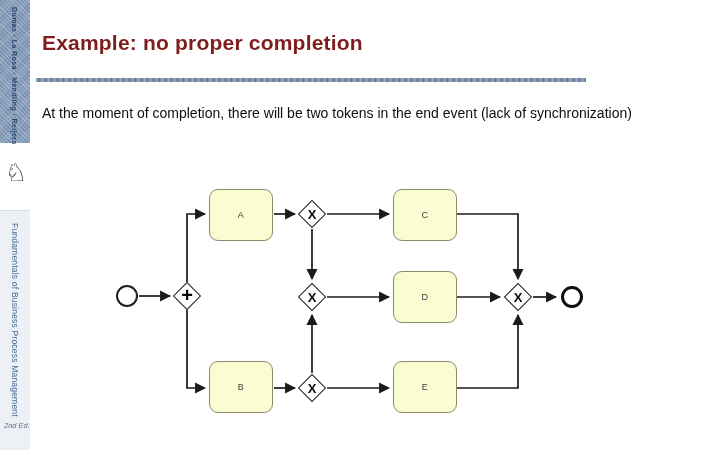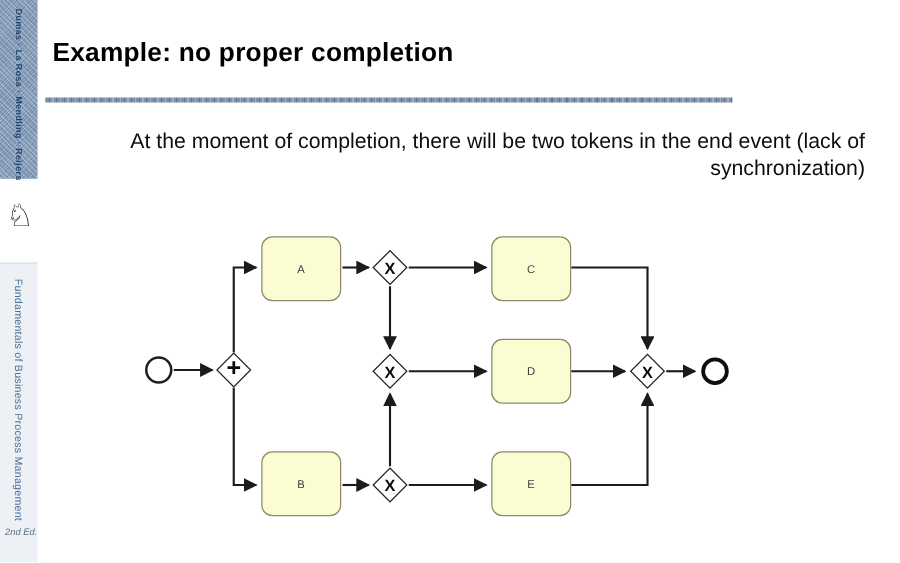--- a/index.html
+++ b/index.html
@@ -36,31 +36,31 @@
   }
   .spine-edition {
     position:absolute; left:4px; top:210px;
     font-family:Liberation Sans, sans-serif; font-style:italic;
     font-size:7.5px; color:#5f7186; white-space:nowrap;
   }
 
   
   .slide-title {
     position:absolute; left:42px; top:31px;
-    font-size:21px; font-weight:bold; color:#000000; letter-spacing:.2px;
+    font-size:21px; font-weight:bold; color:#7f1d1d; letter-spacing:.2px;
     white-space:nowrap;
   }
   .title-divider {
     position:absolute; left:36px; top:78px; width:550px; height:4px;
     background-color:#7e93ab;
     background-image:repeating-linear-gradient(90deg, rgba(255,255,255,.25) 0 1px, transparent 1px 3px, rgba(20,40,70,.25) 3px 4px, transparent 4px 6px);
   }
   .slide-body {
     position:absolute; left:42px; top:102px; width:650px;
-    font-size:17px; line-height:22px; color:#0d0d0d;text-align:right;
+    font-size:14px; line-height:22px; color:#0d0d0d;
   }
 
   
   .diagram { position:absolute; left:0; top:0; width:720px; height:450px; }
   .flows { position:absolute; left:0; top:0; width:720px; height:450px; }
 
   .task {
     position:absolute; width:64px; height:52px;
     background:#fcfcd2; border:1.5px solid #8b8b6b; border-radius:9px;
     display:flex; align-items:center; justify-content:center;

